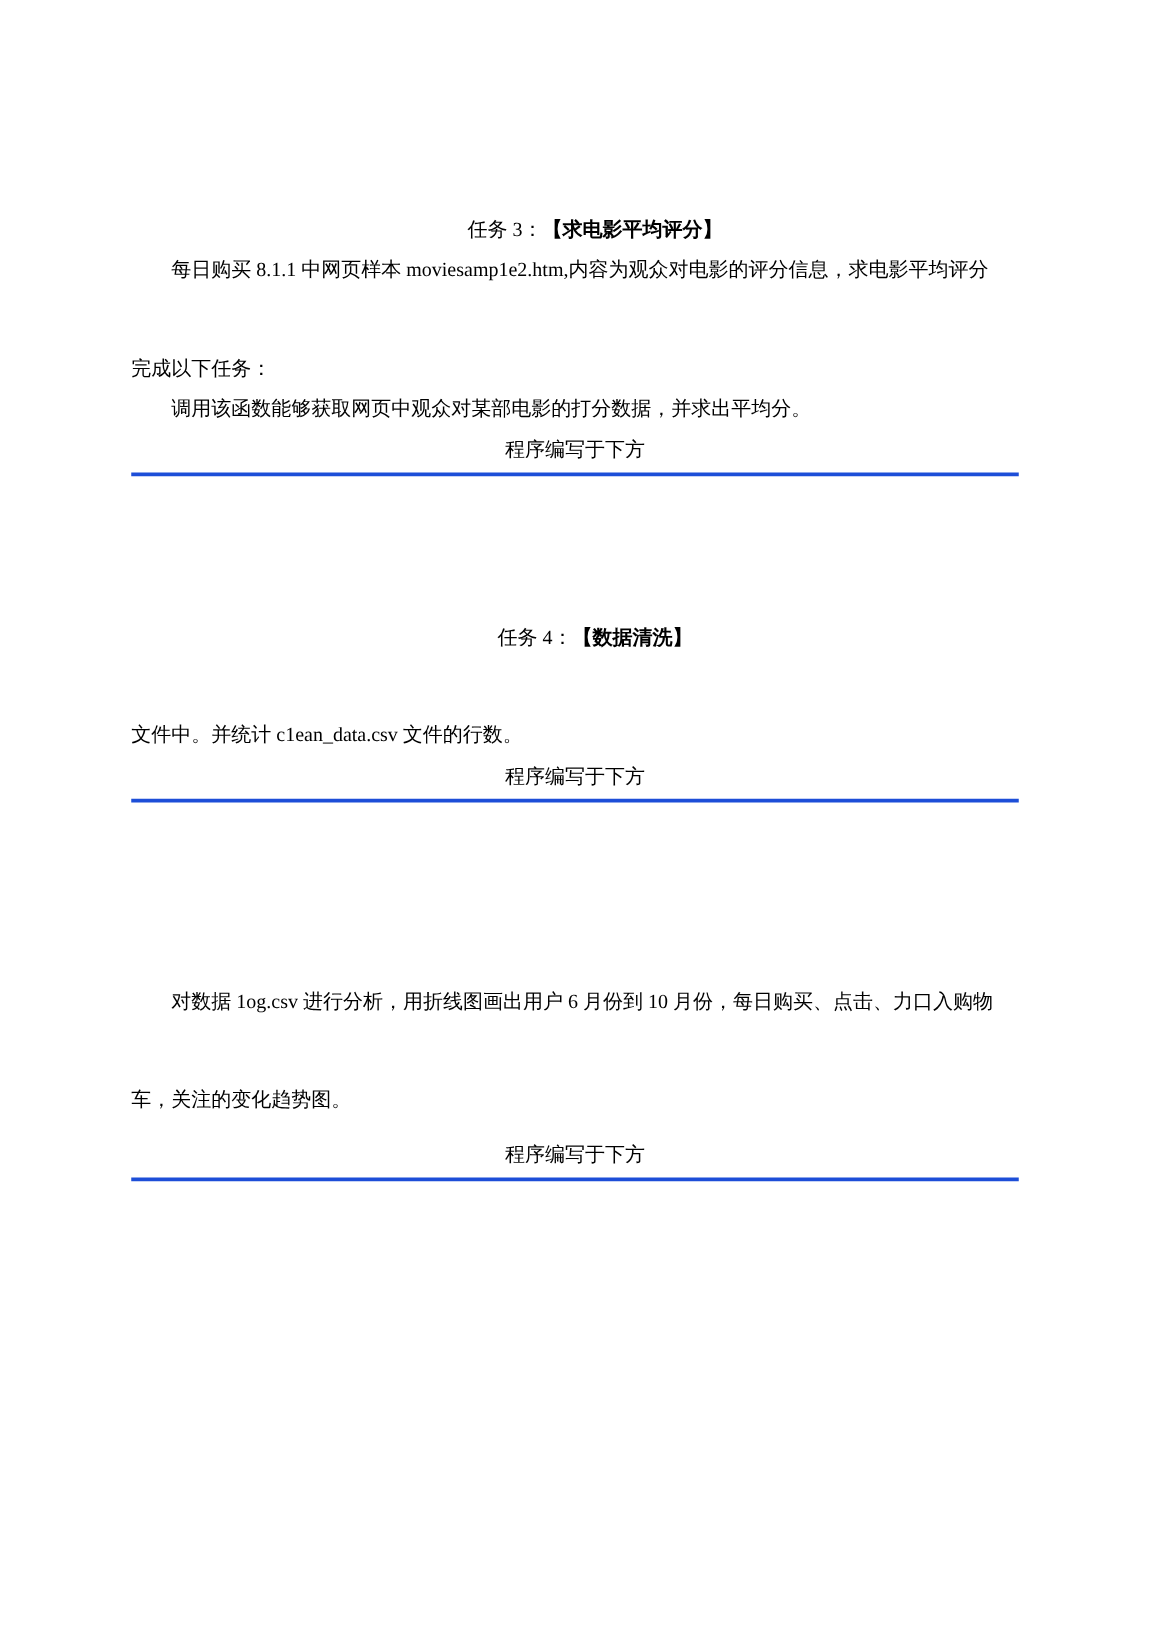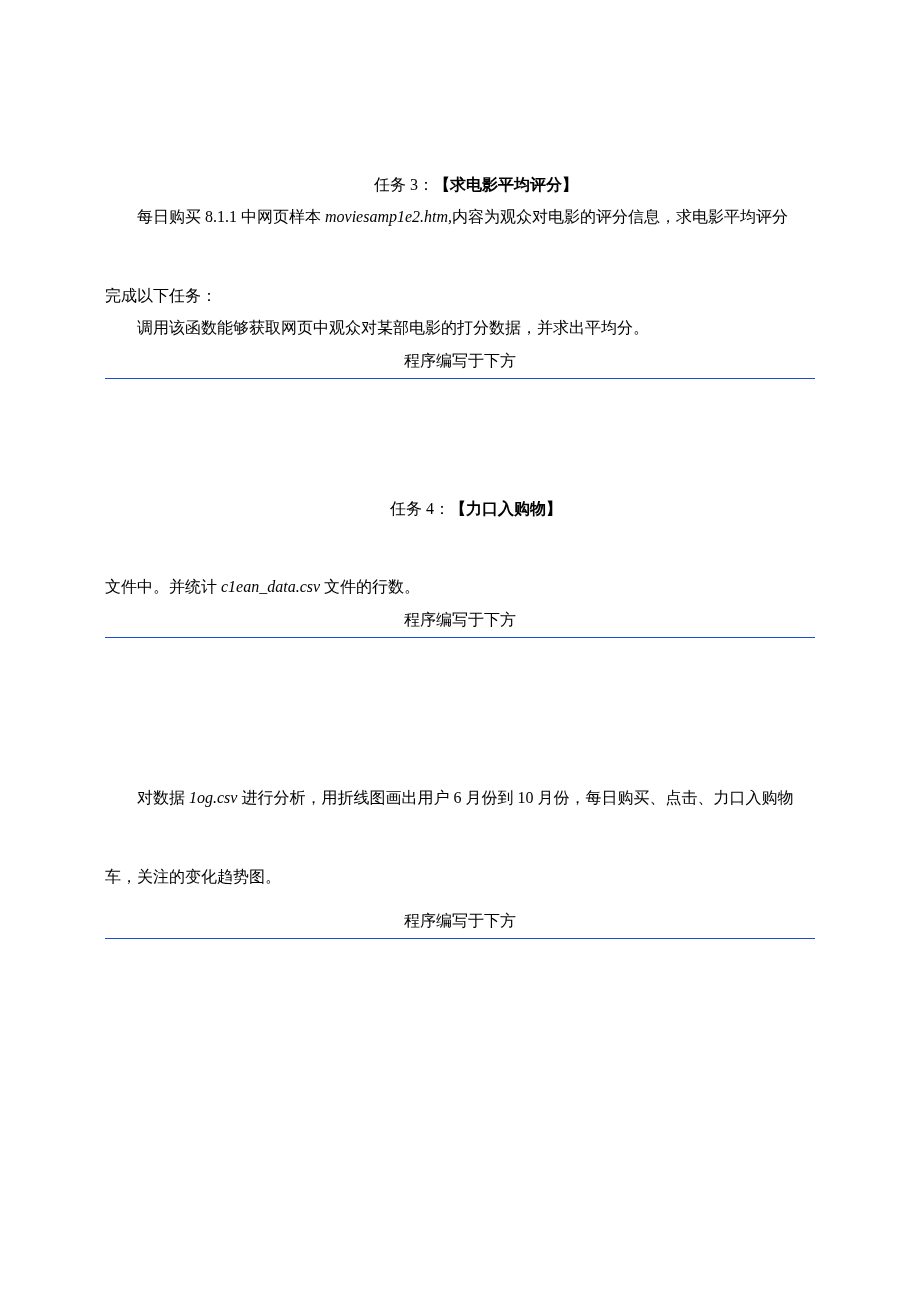--- a/index.html
+++ b/index.html
@@ -30,27 +30,26 @@
       margin-bottom: 2px;
       text-align: justify;
     }
     .task-desc-cont {
       text-indent: 0;
       margin-bottom: 2px;
       margin-top: 48px;
     }
     .code-label {
       text-align: center;
-      border-bottom: 1px solid #1d4ed8;
+      border-bottom: 3px solid #1d4ed8;
       padding-bottom: 2px;
       margin-top: 2px;
     }
     .latin {
       font-family: "Times New Roman", serif;
-      font-style: italic;
     }
     .bracket {
       font-weight: bold;
     }
   </style>
 </head>
 <body>
 
 <div class="task-block">
   <p class="task-title">
@@ -59,21 +58,21 @@
   <p class="task-desc">
     <span>每日购买 8.1.1 中网页样本 </span><span class="latin">moviesamp1e2.htm,</span><span>内容为观众对电影的评分信息，求电影平均评分</span>
   </p>
   <p class="task-desc-cont">完成以下任务：</p>
   <p class="task-desc">调用该函数能够获取网页中观众对某部电影的打分数据，并求出平均分。</p>
   <p class="code-label">程序编写于下方</p>
 </div>
 
 <div class="task-block" style="margin-bottom:145px;">
   <p class="task-title">
-    <span>任务 4：</span><span class="bracket">【力口入购物】</span>
+    <span>任务 4：</span><span class="bracket">【数据清洗】</span>
   </p>
   <p class="task-desc-cont">
     <span>文件中。并统计 </span><span class="latin">c1ean_data.csv</span><span> 文件的行数。</span>
   </p>
   <p class="code-label">程序编写于下方</p>
 </div>
 
 <div class="task-block">
   <p class="task-desc">
     <span>对数据 </span><span class="latin">1og.csv</span><span> 进行分析，用折线图画出用户 6 月份到 10 月份，每日购买、点击、力口入购物</span>

